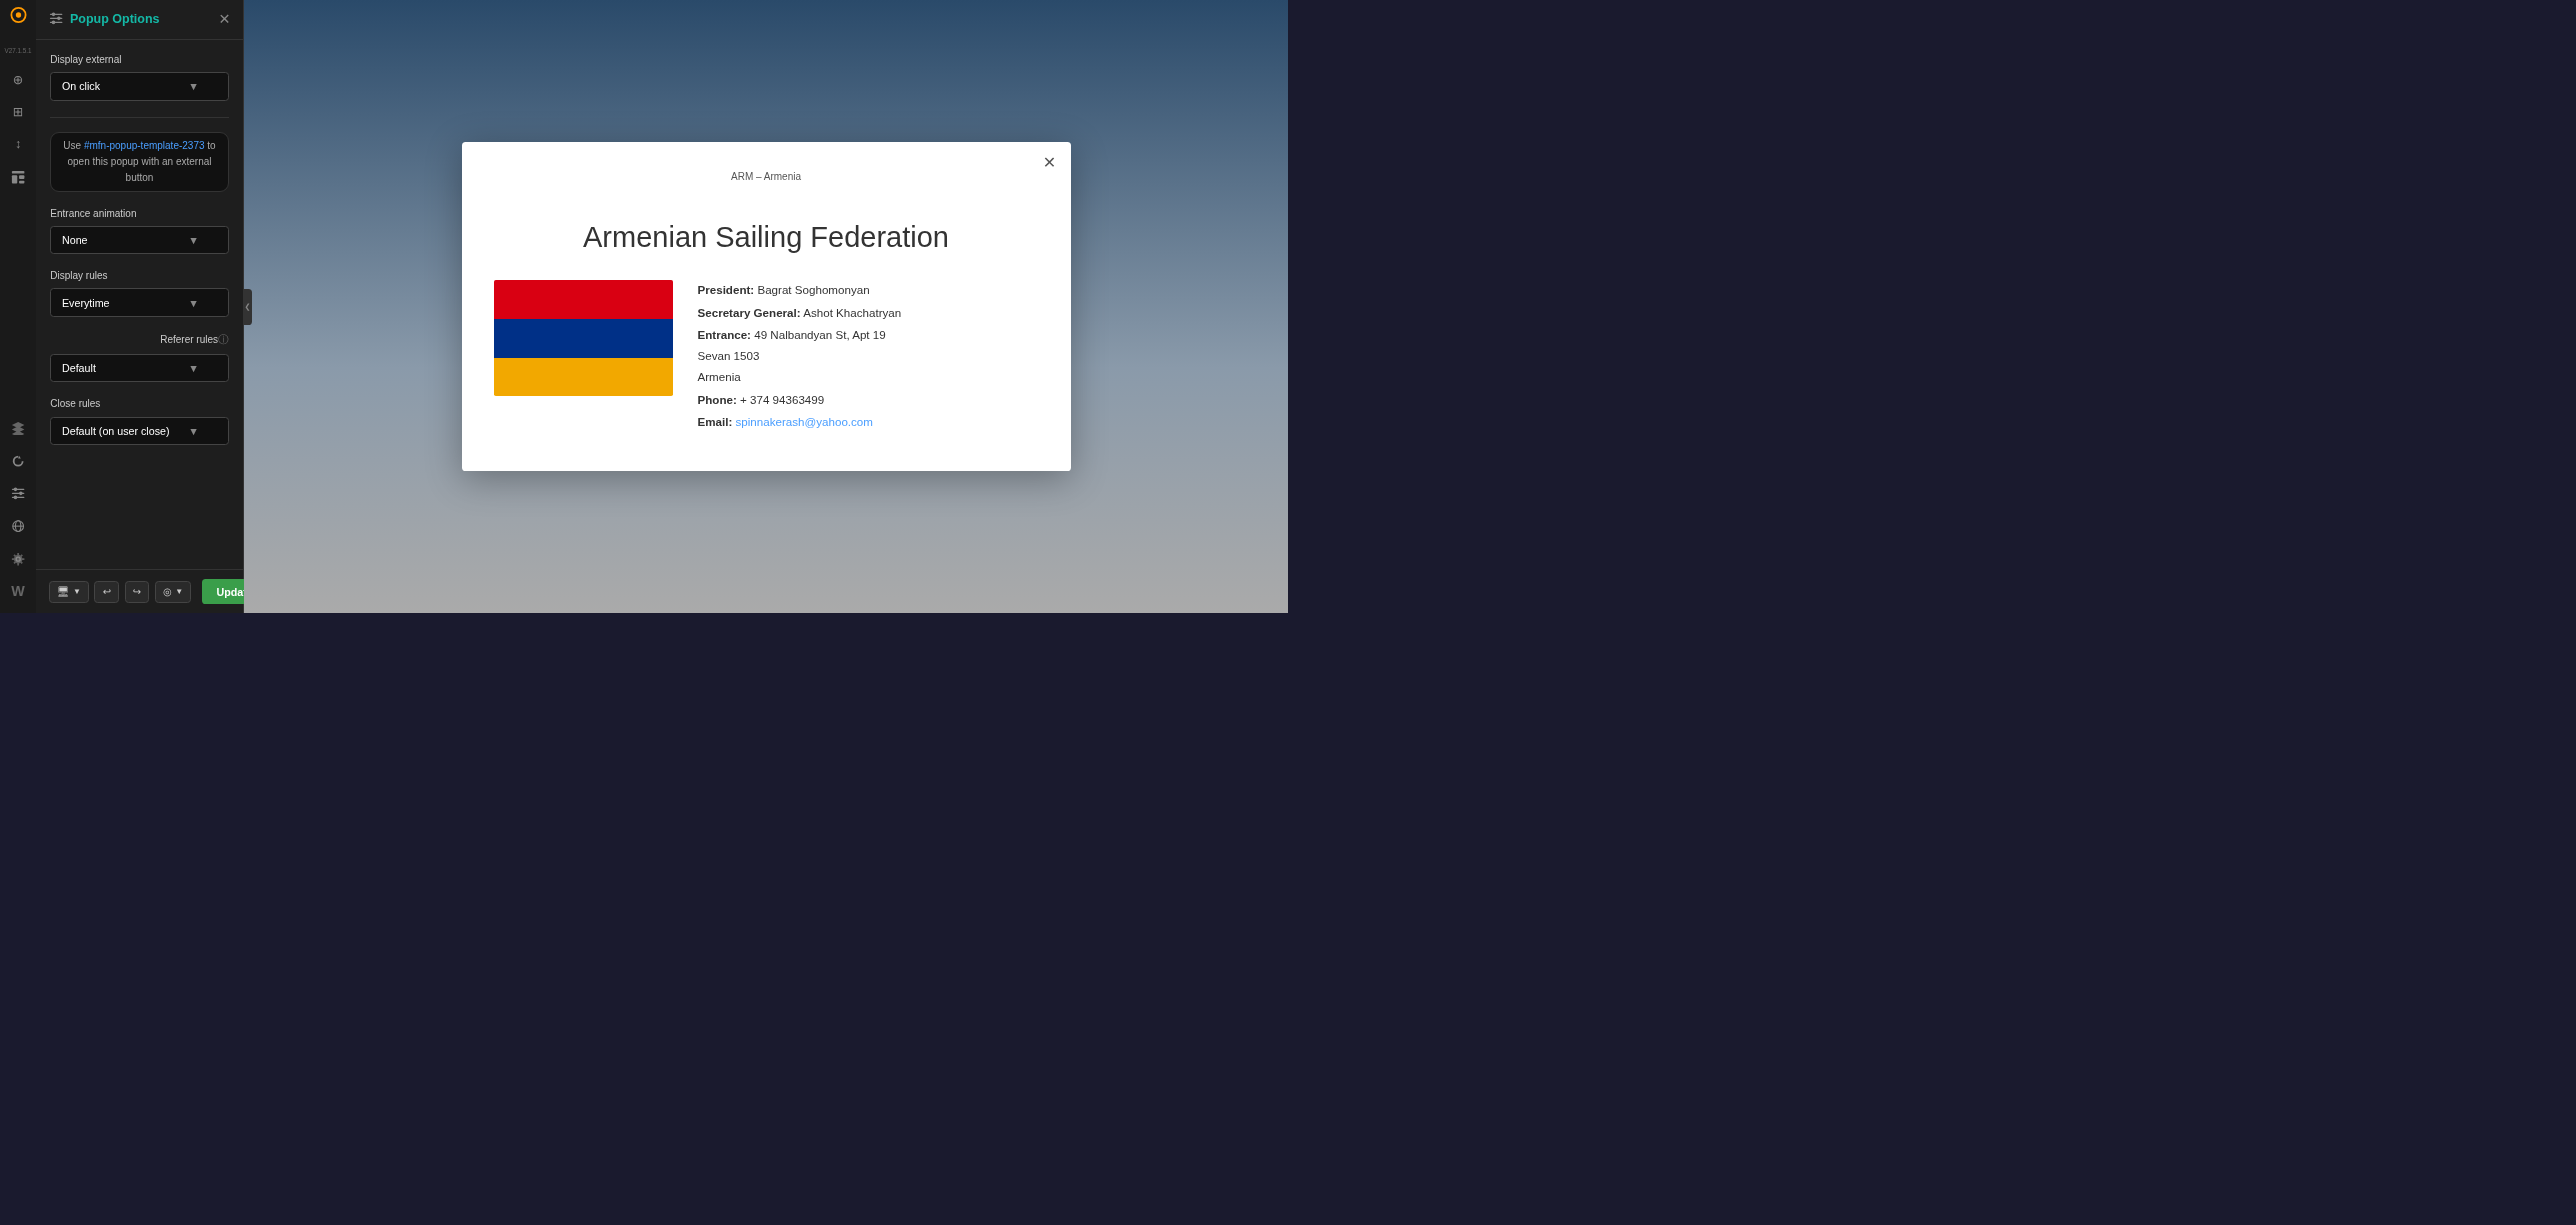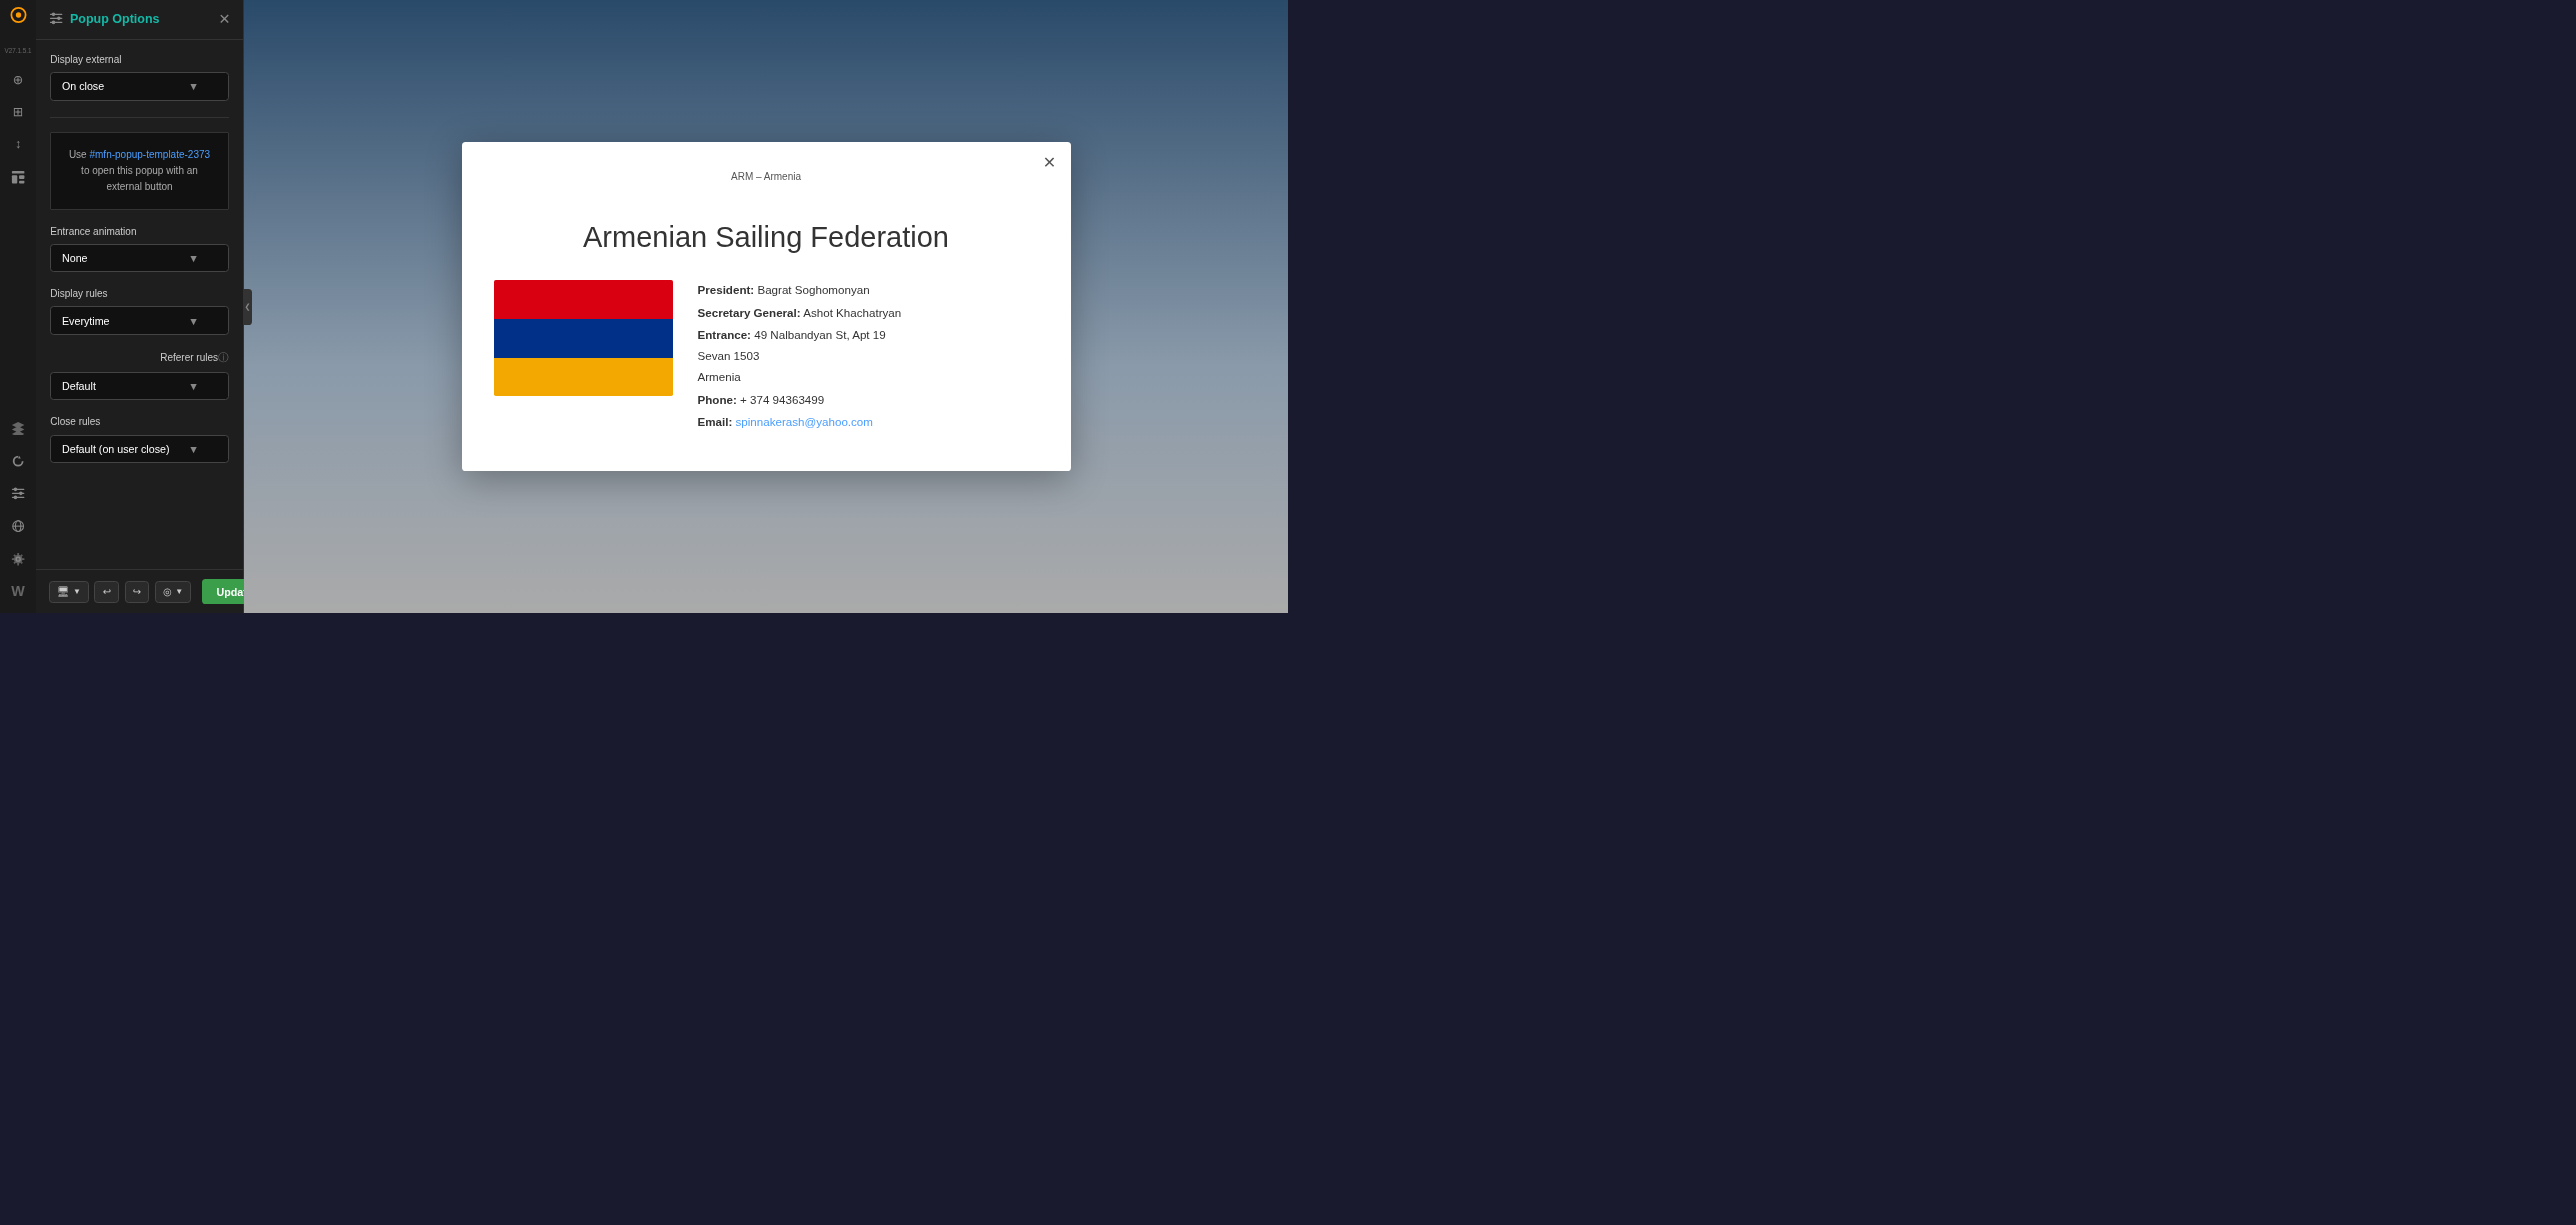--- a/index.html
+++ b/index.html
@@ -116,22 +116,22 @@
       justify-content: space-between;
     }
     .select-arrow {
       color: #888;
       font-size: 10.7px;
     }
 
     .info-box {
       background: #111;
       border: 0.9px solid #333;
-      border-radius: 1px;
-      padding: 14px;
+      border-radius: 9px;
+      padding: 5px;
       text-align: center;
       font-size: 10px;
       color: #aaa;
       line-height: 1.6;
       margin-bottom: 16px;
     }
     .info-box a, .info-link {
       color: #4a9eff;
       text-decoration: none;
     }
@@ -369,21 +369,21 @@
     </div>
     <span class="close-btn">✕</span>
   </div>
 
   <div class="panel-body">
 
     <div class="field-group">
       <div class="field-label">Display external</div>
       <div class="select-wrapper">
         <div class="select-box">
-          <span>On close</span>
+          <span>On click</span>
           <span class="select-arrow">▼</span>
         </div>
       </div>
     </div>
 
     <div class="divider"></div>
 
     <div class="info-box">
       <span>Use</span>
       <span> </span>

